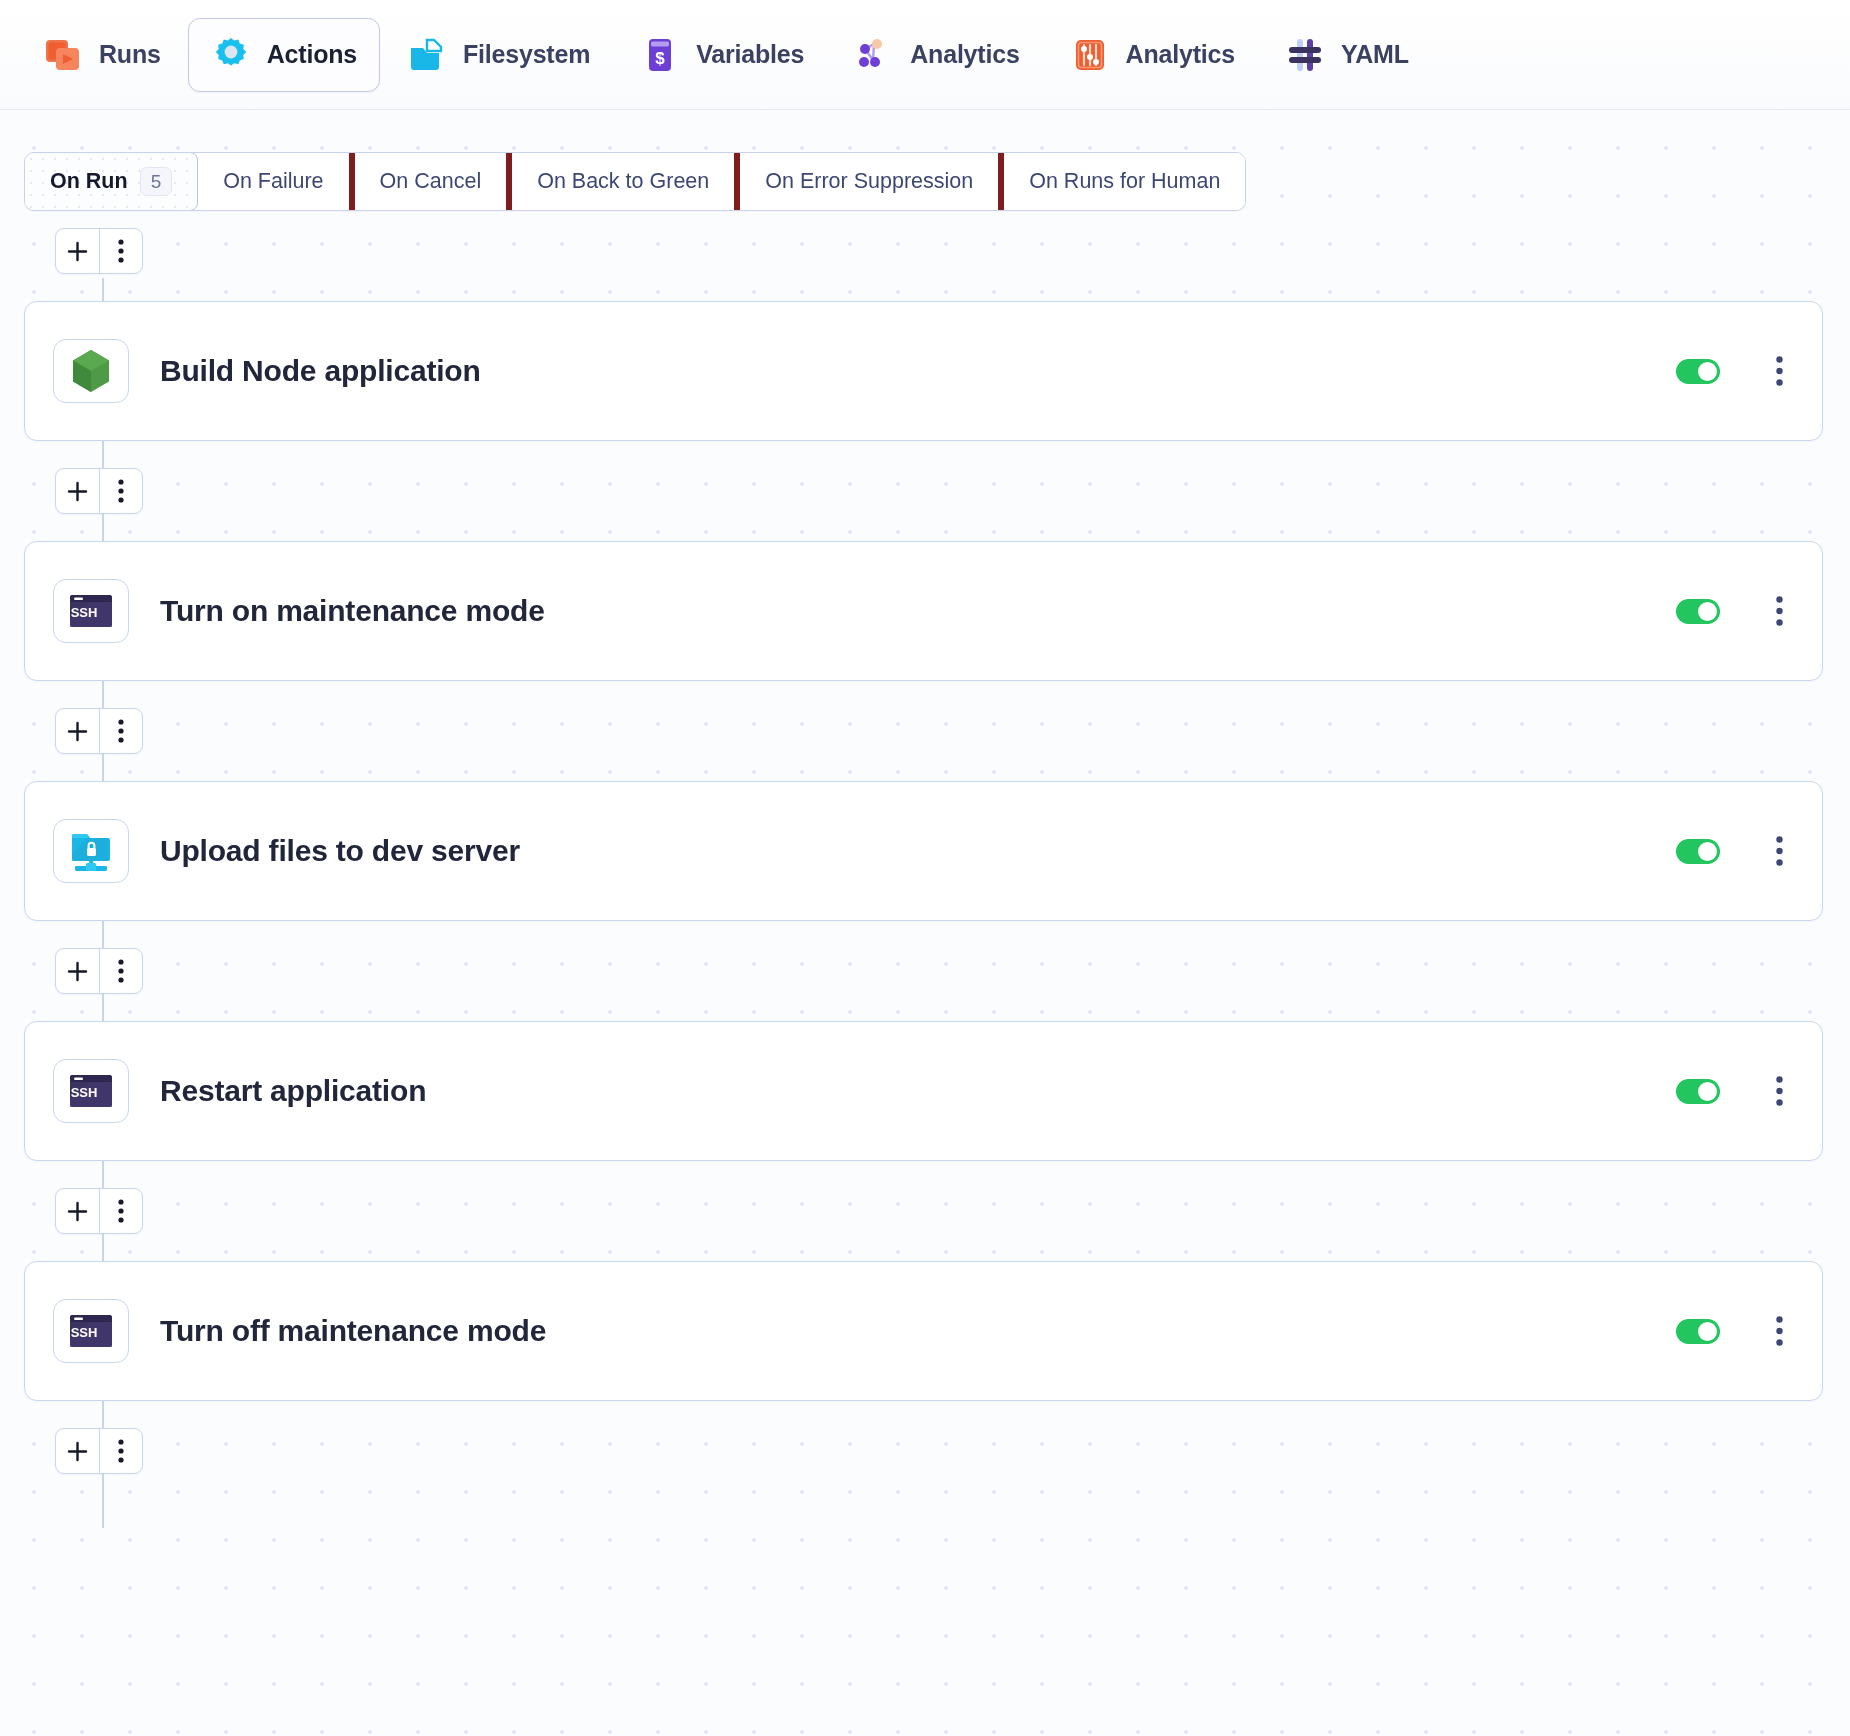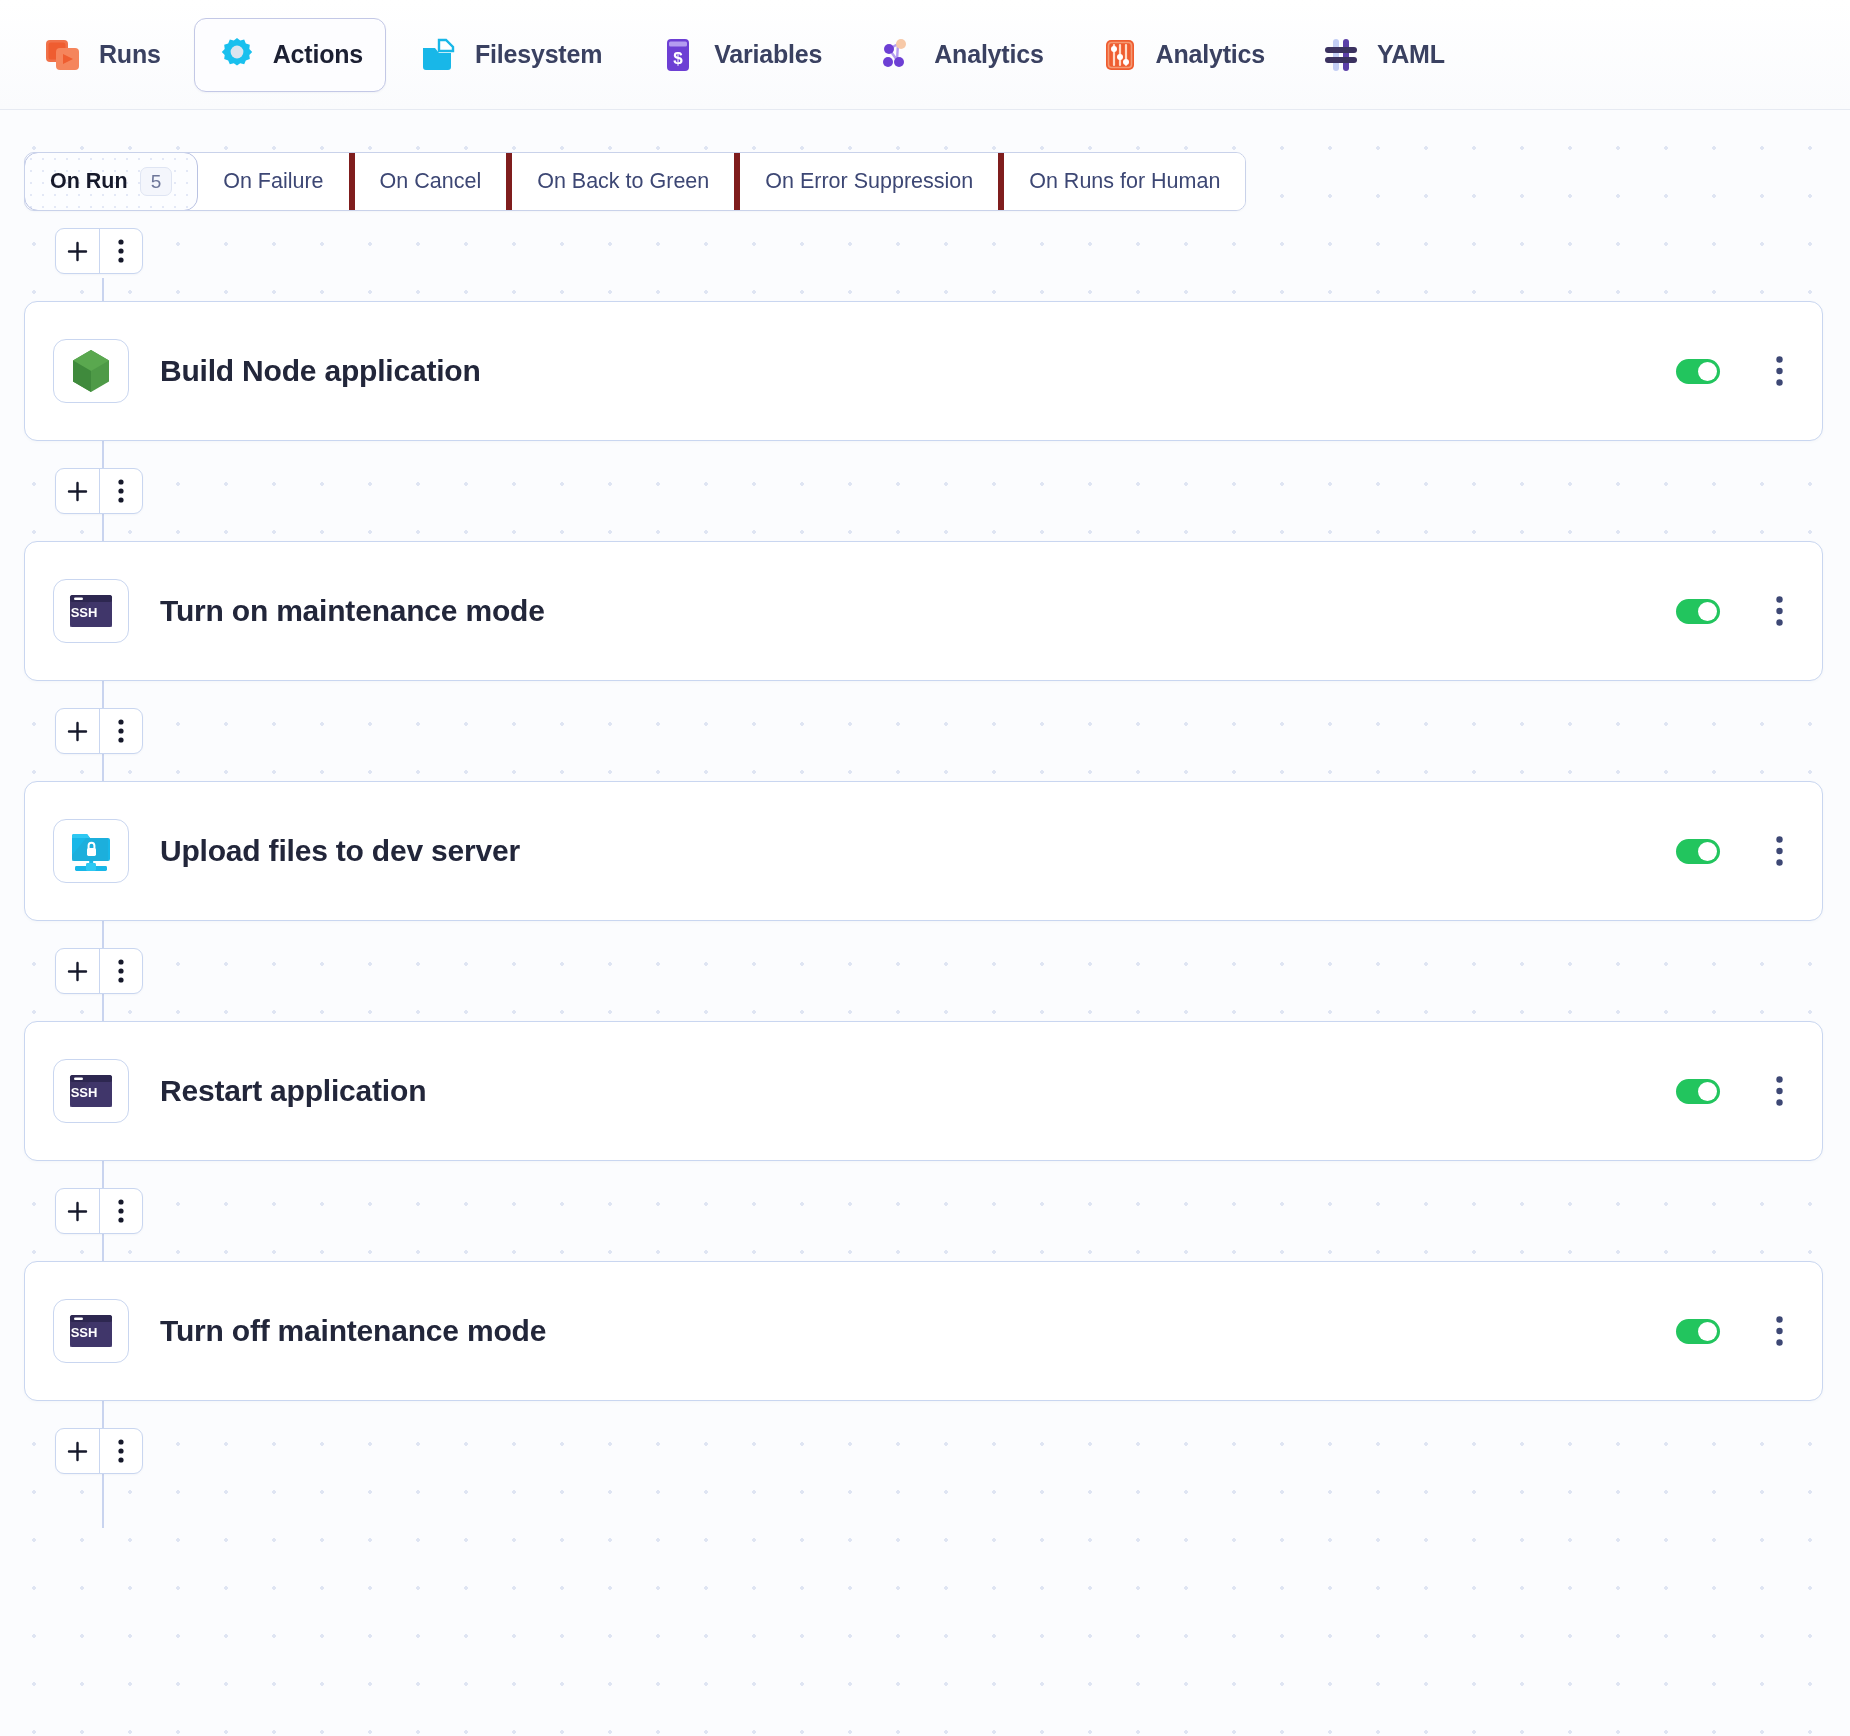--- a/index.html
+++ b/index.html
@@ -13,21 +13,21 @@
   }
 
   
   .topnav {
     height: 110px;
     background: linear-gradient(180deg, #ffffff 0%, #fafbfd 100%);
     border-bottom: 1px solid #e6eaf2;
     display: flex;
     align-items: center;
     padding: 0 20px;
-    gap: 10px;
+    gap: 4px;
     position: relative;
   }
   .nav-item {
     display: flex;
     align-items: center;
     gap: 16px;
     padding: 16px 22px;
     border-radius: 12px;
     border: 1px solid transparent;
     cursor: pointer;
@@ -81,21 +81,21 @@
     background: #ffffff;
   }
   .tab:last-child { border-right: none; }
   .tab.active {
     color: #16192b;
     font-weight: 700;
     background:
       radial-gradient(circle, #e3e8f6 1.4px, transparent 1.5px) 0 0/12px 12px,
       #fcfdff;
     border: 1px solid #b9c2e2;
-    border-radius: 14px;
+    border-radius: 8px;
     margin: -1px 0 -1px -1px;
     height: 59px;
   }
   .tab-count {
     font-size: 19px;
     color: #6d7699;
     font-weight: 400;
     background: #f4f6fc;
     border: 1px solid #dfe5f3;
     border-radius: 7px;

